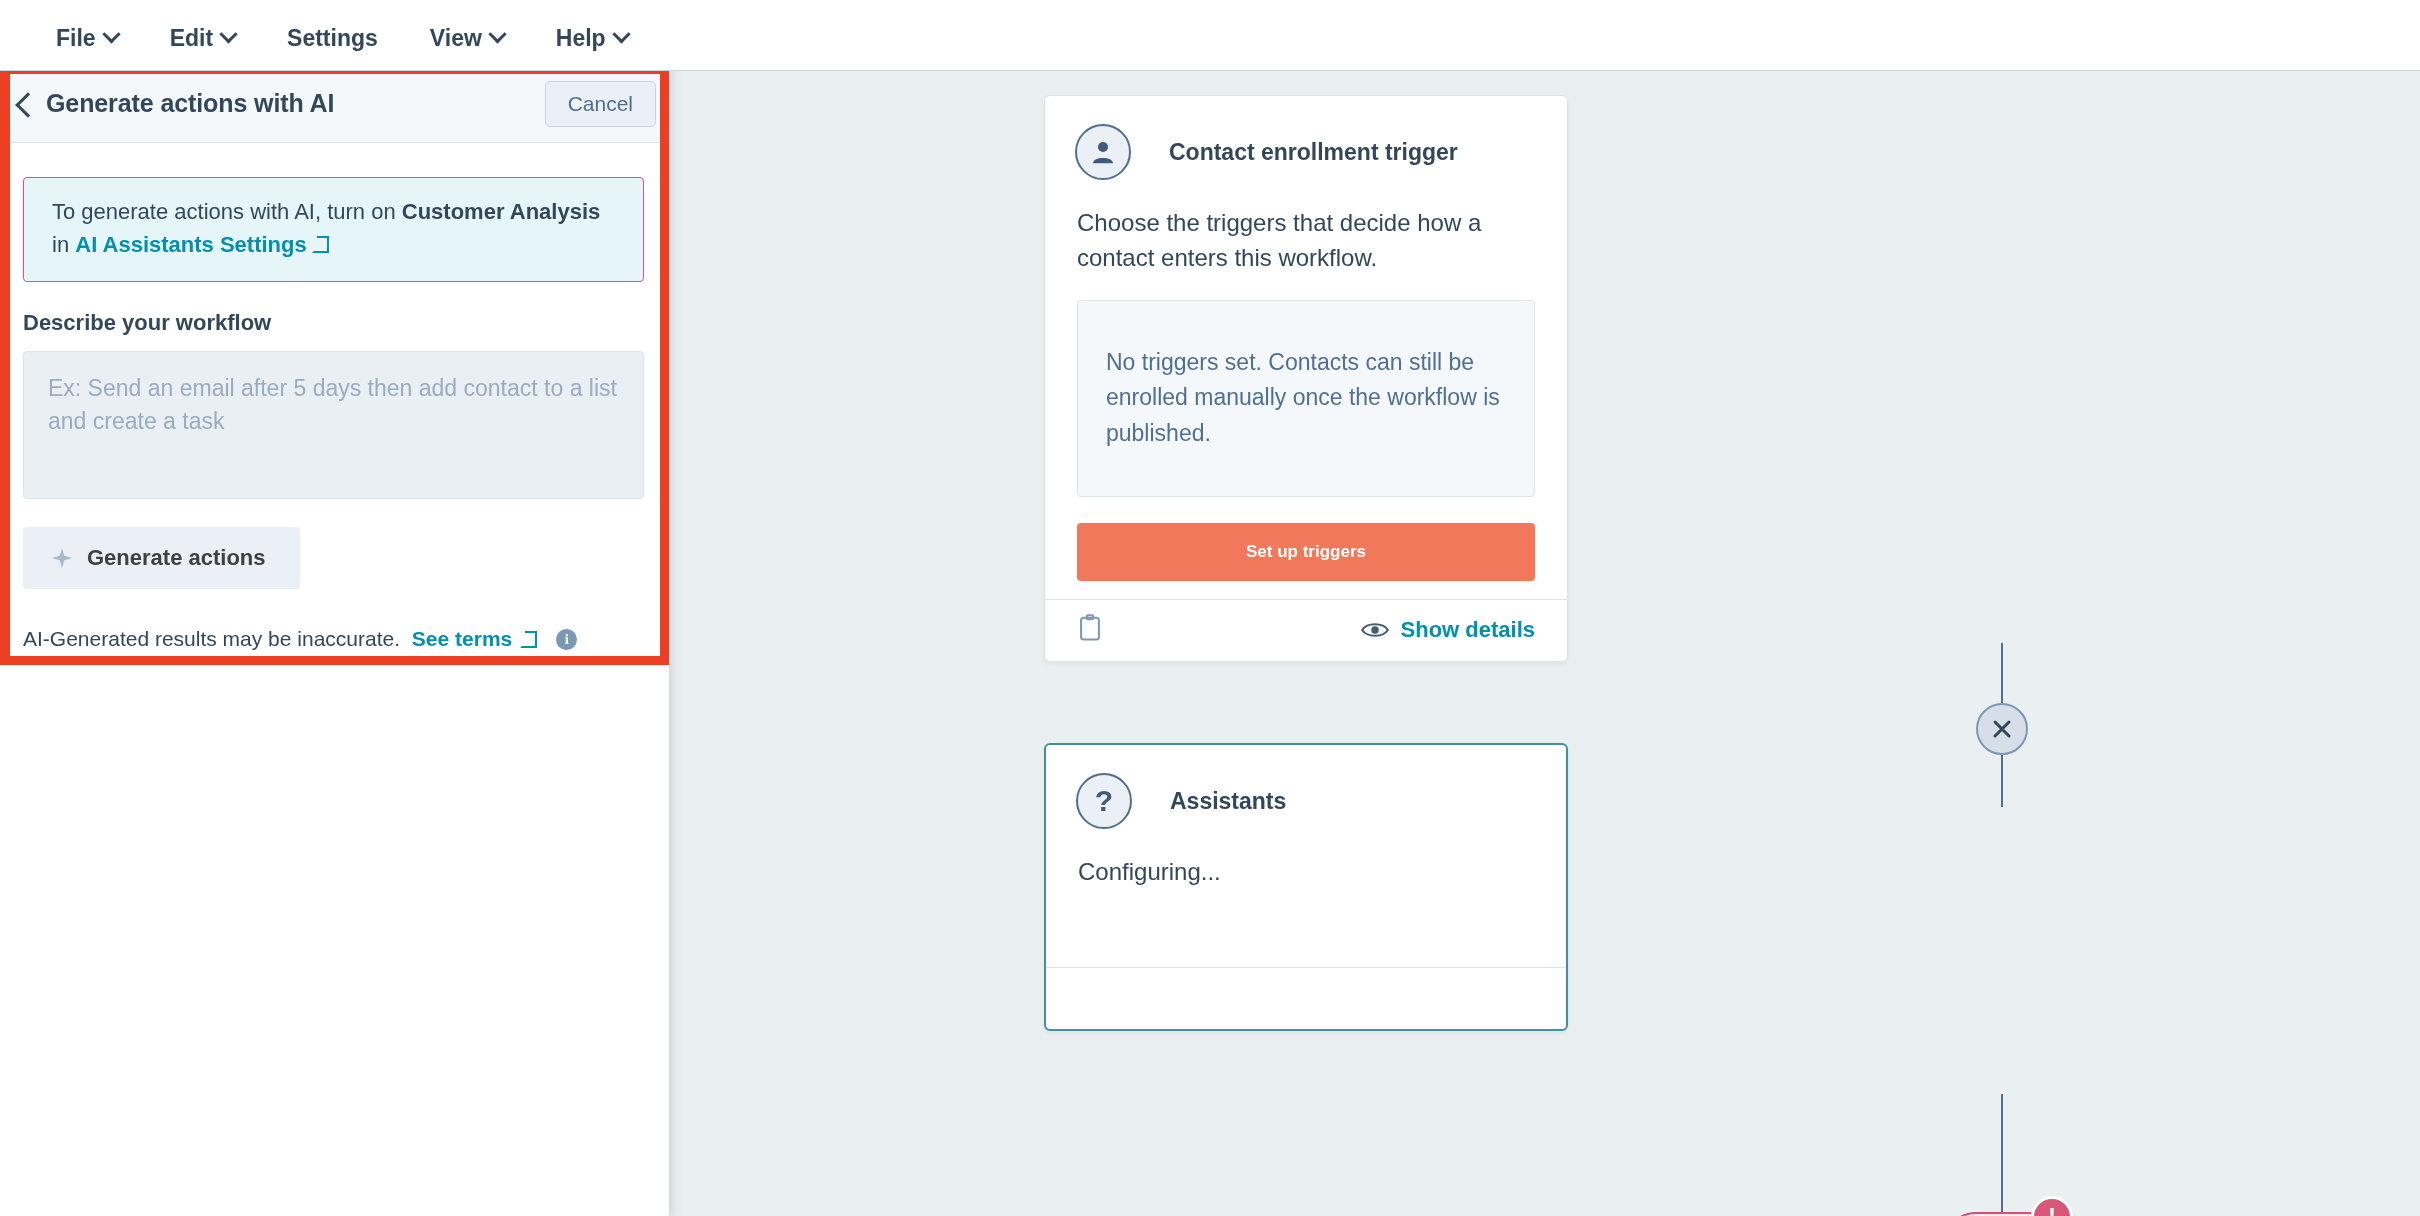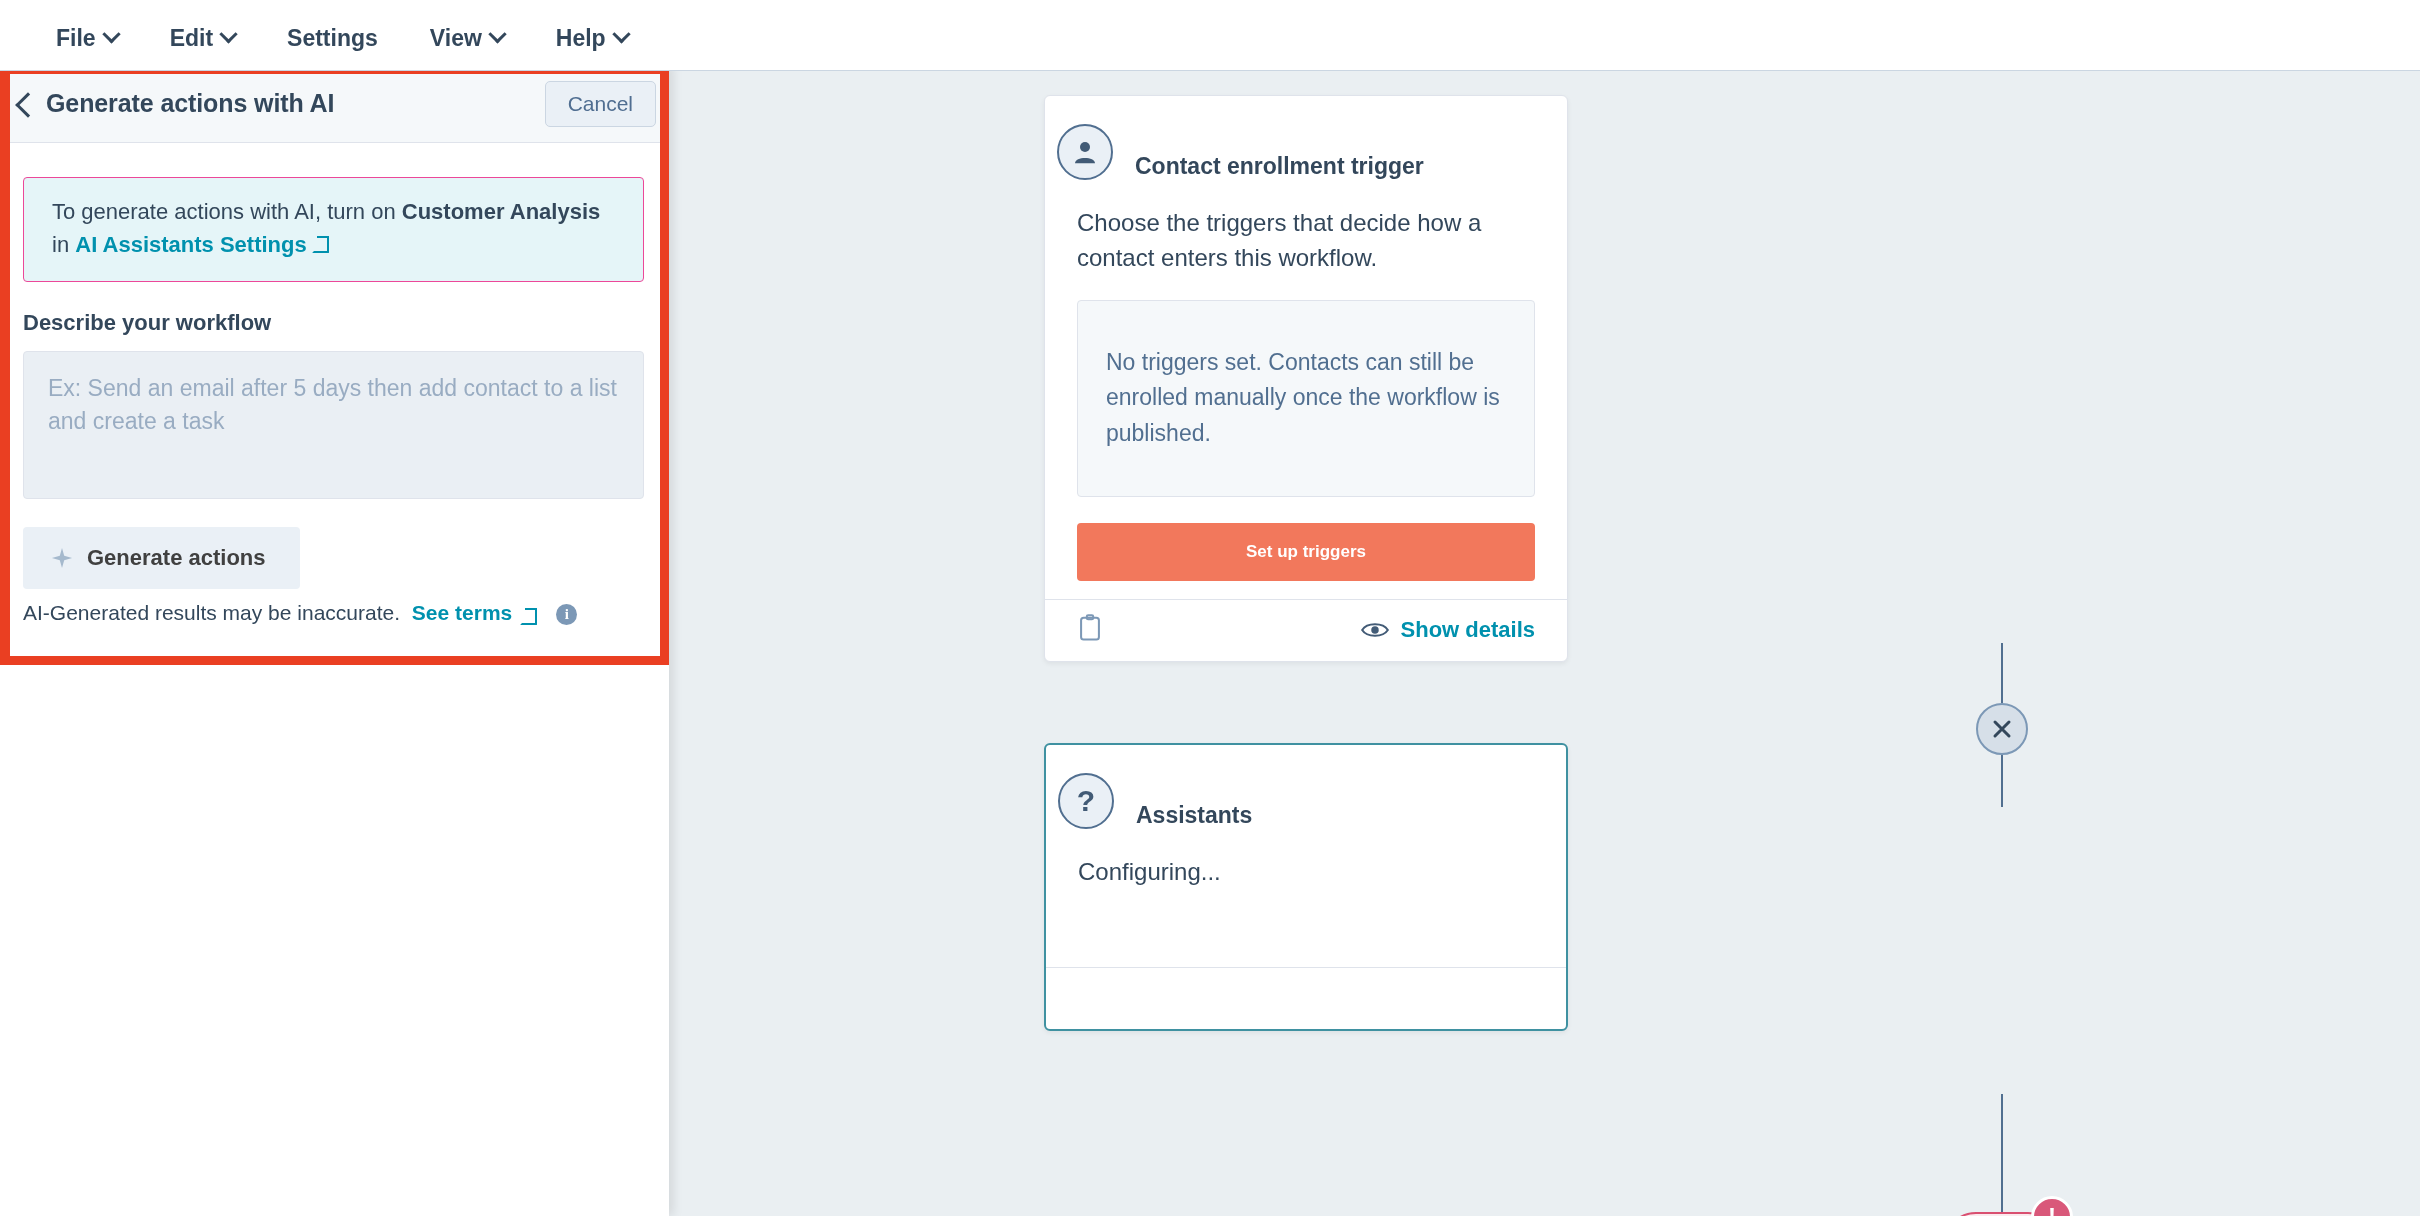--- a/index.html
+++ b/index.html
@@ -195,25 +195,25 @@
     font-weight: bold;
     cursor: default;
     font-family: "Liberation Sans", sans-serif;
   }
   .sparkle {
     width: 22px; height: 22px;
     flex: none;
   }
 
   .disclaimer {
-    margin-top: 12px;
+    margin-top: 38px;
     font-size: 21px;
     color: #33475b;
     display: flex;
-    align-items: flex-end;
+    align-items: center;
     gap: 3px;
     flex-wrap: wrap;
   }
   .info-dot {
     display: inline-flex;
     align-items: center;
     justify-content: center;
     width: 21px; height: 21px;
     border-radius: 50%;
     background: #7c98b6;
@@ -247,23 +247,23 @@
     background: #ffffff;
     border: 1px solid #dfe3eb;
     border-radius: 6px;
     box-shadow: 0 2px 5px rgba(0,0,0,0.06);
   }
   .node-card.configuring {
     border: 2px solid #3f91a1;
   }
   .node-head {
     display: flex;
-    align-items: flex-end;
-    gap: 22px;
-    padding: 28px 30px 0 12px;
+    align-items: center;
+    gap: 38px;
+    padding: 28px 30px 0 30px;
   }
   .node-avatar {
     width: 56px; height: 56px;
     border-radius: 50%;
     border: 2px solid #516f90;
     background: #eaf0f6;
     display: flex;
     align-items: center;
     justify-content: center;
     flex: none;

